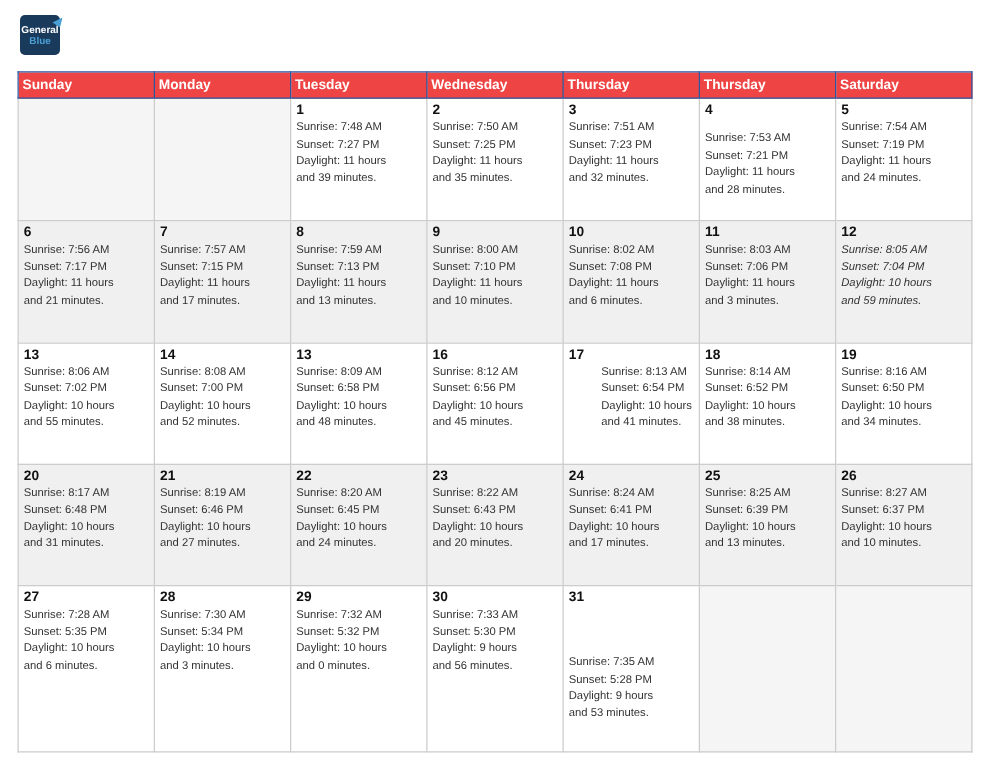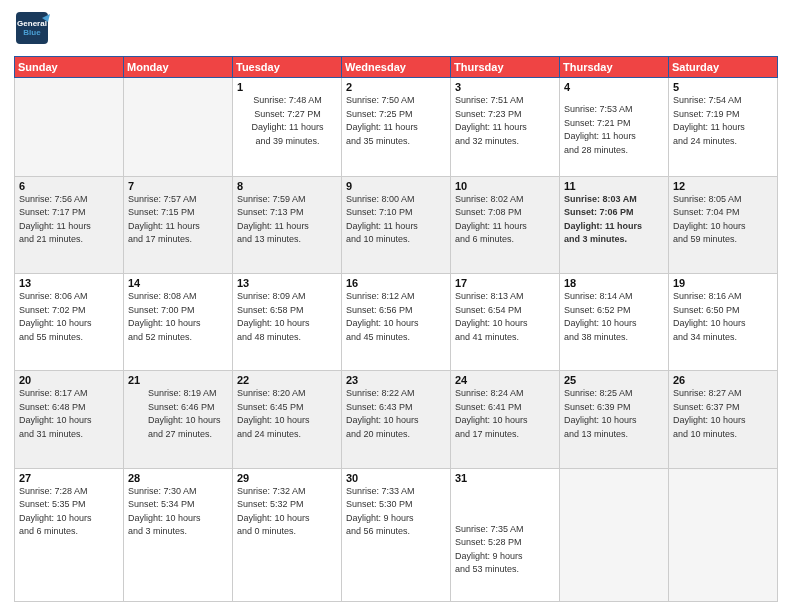--- a/index.html
+++ b/index.html
@@ -116,21 +116,21 @@
           <th>Thursday</th>
           <th>Saturday</th>
         </tr>
     </thead>
     <tbody id="calendar-body">
     <tr>
           <td class="empty"></td>
           <td class="empty"></td>
           <td>
             <span class="day-num">1</span>
-            <div class="day-info" style="white-space: pre-line; text-align: center;">Sunrise: 7:48 AM
+            <div class="day-info" style="white-space: pre-line;">Sunrise: 7:48 AM
 Sunset: 7:27 PM
 Daylight: 11 hours
 and 39 minutes.</div>
           </td>
           <td>
             <span class="day-num">2</span>
             <div class="day-info" style="white-space: pre-line;">Sunrise: 7:50 AM
 Sunset: 7:25 PM
 Daylight: 11 hours
 and 35 minutes.</div>
@@ -188,28 +188,28 @@
           </td>
           <td>
             <span class="day-num">10</span>
             <div class="day-info" style="white-space: pre-line;">Sunrise: 8:02 AM
 Sunset: 7:08 PM
 Daylight: 11 hours
 and 6 minutes.</div>
           </td>
           <td>
             <span class="day-num">11</span>
-            <div class="day-info" style="white-space: pre-line; font-weight: bold;">Sunrise: 8:03 AM
+            <div class="day-info" style="white-space: pre-line;">Sunrise: 8:03 AM
 Sunset: 7:06 PM
 Daylight: 11 hours
 and 3 minutes.</div>
           </td>
           <td>
             <span class="day-num">12</span>
-            <div class="day-info" style="white-space: pre-line;">Sunrise: 8:05 AM
+            <div class="day-info" style="white-space: pre-line; font-style: italic;">Sunrise: 8:05 AM
 Sunset: 7:04 PM
 Daylight: 10 hours
 and 59 minutes.</div>
           </td>
         </tr>
         <tr>
           <td>
             <span class="day-num">13</span>
             <div class="day-info" style="white-space: pre-line;">Sunrise: 8:06 AM
 Sunset: 7:02 PM
@@ -232,21 +232,21 @@
           </td>
           <td>
             <span class="day-num">16</span>
             <div class="day-info" style="white-space: pre-line;">Sunrise: 8:12 AM
 Sunset: 6:56 PM
 Daylight: 10 hours
 and 45 minutes.</div>
           </td>
           <td>
             <span class="day-num">17</span>
-            <div class="day-info" style="white-space: pre-line;">Sunrise: 8:13 AM
+            <div class="day-info" style="white-space: pre-line; margin-left: 26px;">Sunrise: 8:13 AM
 Sunset: 6:54 PM
 Daylight: 10 hours
 and 41 minutes.</div>
           </td>
           <td>
             <span class="day-num">18</span>
             <div class="day-info" style="white-space: pre-line;">Sunrise: 8:14 AM
 Sunset: 6:52 PM
 Daylight: 10 hours
 and 38 minutes.</div>
@@ -262,21 +262,21 @@
         <tr class="row-shade">
           <td>
             <span class="day-num">20</span>
             <div class="day-info" style="white-space: pre-line;">Sunrise: 8:17 AM
 Sunset: 6:48 PM
 Daylight: 10 hours
 and 31 minutes.</div>
           </td>
           <td>
             <span class="day-num">21</span>
-            <div class="day-info" style="white-space: pre-line; margin-left: 20px;">Sunrise: 8:19 AM
+            <div class="day-info" style="white-space: pre-line;">Sunrise: 8:19 AM
 Sunset: 6:46 PM
 Daylight: 10 hours
 and 27 minutes.</div>
           </td>
           <td>
             <span class="day-num">22</span>
             <div class="day-info" style="white-space: pre-line;">Sunrise: 8:20 AM
 Sunset: 6:45 PM
 Daylight: 10 hours
 and 24 minutes.</div>

